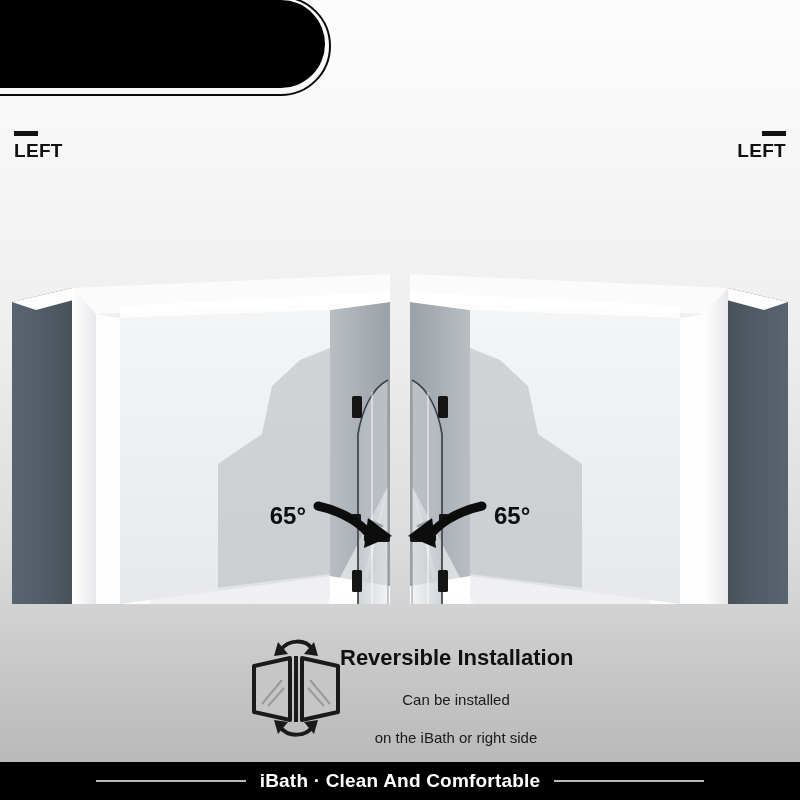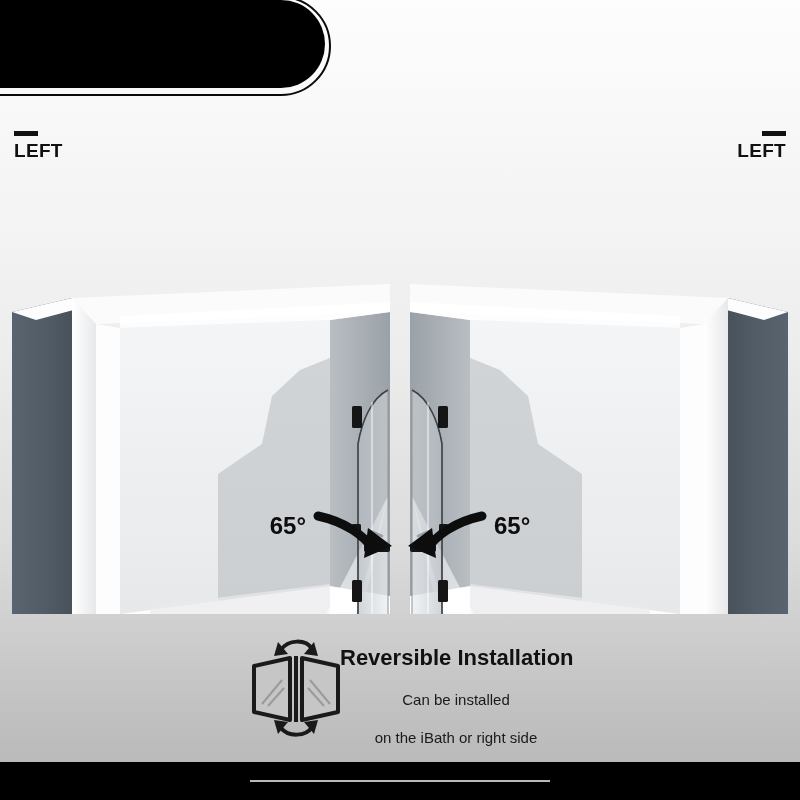--- a/index.html
+++ b/index.html
@@ -78,21 +78,21 @@
     height: 5px;
     background: #111111;
     margin-bottom: 4px;
   }
   #label-left .label-dash { margin-left: auto; }
 
   
   #illustration {
     position: absolute;
     left: 0;
-    top: 144px;
+    top: 134px;
     width: 680px;
     height: 470px;
     z-index: 10;
   }
   #illustration svg { display: block; }
 
   
   #reversible {
     position: absolute;
     left: 248px;
@@ -363,17 +363,18 @@
       <div id="reversible-sub-wrap">
         <div class="reversible-sub">Can be installed</div>
         <div class="reversible-sub">on the iBath or right side</div>
       </div>
     </div>
   </div>
 
   <div id="footer-bar">
     <div id="footer-inner">
       <div class="footer-rule"></div>
+      <div id="footer-text">iBath · Clean And Comfortable</div>
       <div class="footer-rule"></div>
     </div>
   </div>
 
 </div>
 
 </body></html>

